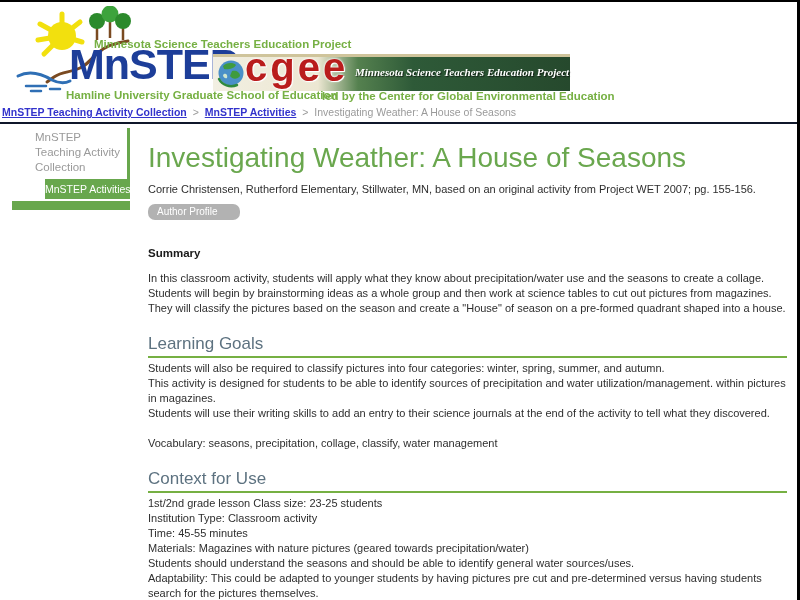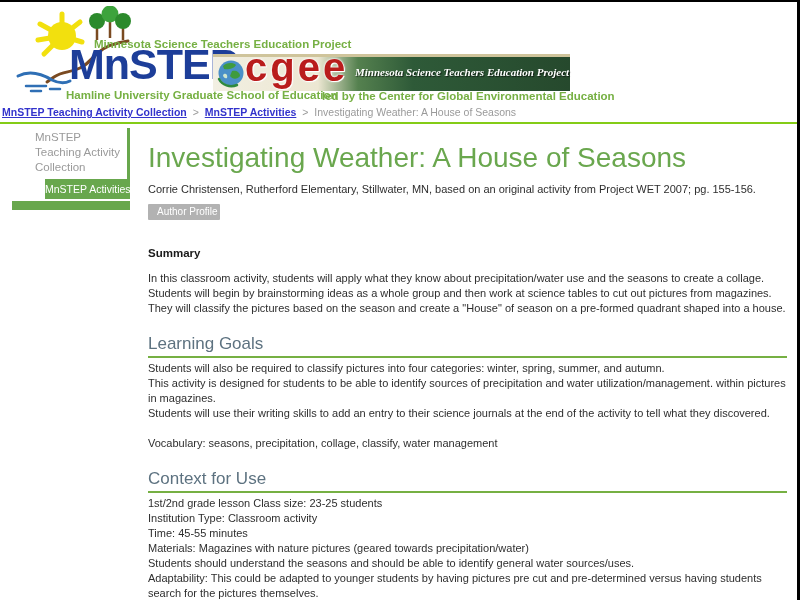--- a/index.html
+++ b/index.html
@@ -33,21 +33,21 @@
     position:absolute; left:245px; top:45px; z-index:2;
     font-size:40px; font-weight:bold; letter-spacing:3px; line-height:1;
     color:#b91c1c; text-shadow:0 0 2px #fff,0 0 3px #fff,1px 1px 0 #fff;
     cursor:pointer;
   }
   .cgee-tagline { position:absolute; left:322px; top:88px; width:248px; text-align:left; font-size:11.5px; font-weight:bold; color:#76b043; white-space:nowrap; }
 
   
   .breadcrumb {
     font-size:10.5px; color:#9a9a9a; padding:3px 2px 4px 2px;
-    border-bottom:2px solid #84cc16; white-space:nowrap;
+    border-bottom:2px solid #0f172a; white-space:nowrap;
   }
   .breadcrumb a { color:#3333cc; font-weight:bold; text-decoration:underline; cursor:pointer; }
   .breadcrumb .sep { color:#9a9a9a; margin:0 3px; font-weight:normal; }
   .breadcrumb .current { color:#9a9a9a; }
 
   
   .content-row { display:flex; align-items:flex-start; }
   .sidebar { width:148px; flex:0 0 148px; padding-top:4px; }
   .side-item1 {
     margin-left:33px; width:97px; border-right:3px solid #68a74d;
@@ -57,21 +57,21 @@
     margin-left:45px; width:85px; background:#68a74d; color:#fff;
     font-size:10.5px; padding:4px 4px 4px 0; text-align:right; white-space:nowrap; cursor:pointer;
   }
   .side-accent { margin:2px 0 0 12px; width:118px; height:9px; background:#68a74d; }
 
   .main { flex:1 1 auto; padding:0 10px 0 0; max-width:649px; }
   .page-title { margin-top:19px; font-size:28px; font-weight:400; color:#6aa74e; line-height:1.1; }
   .byline { margin-top:8px; font-size:11px; color:#2e2e2e; line-height:15px; }
   .author-pill {
     display:inline-block; margin-top:7px; background:#b2b2b2; color:#fff;
-    font-size:10px; padding:2px 2px 3px 9px; border-radius:1px; border:none; cursor:pointer;
+    font-size:10px; padding:2px 22px 3px 9px; border-radius:7px; border:none; cursor:pointer;
     font-family:"Liberation Sans", sans-serif;
   }
   .section-label { margin-top:27px; font-size:11.5px; font-weight:bold; color:#1a1a1a; }
   .section-heading {
     margin-top:18px; font-size:17px; font-weight:400; color:#5d7280;
     border-bottom:2px solid #76b043; padding-bottom:2px;
   }
   .body-lines { margin-top:12px; font-size:11px; line-height:15px; color:#2e2e2e; }
   .body-lines.tight { margin-top:3px; }
   .vocab-line { margin-top:15px; font-size:11px; line-height:15px; color:#2e2e2e; }

